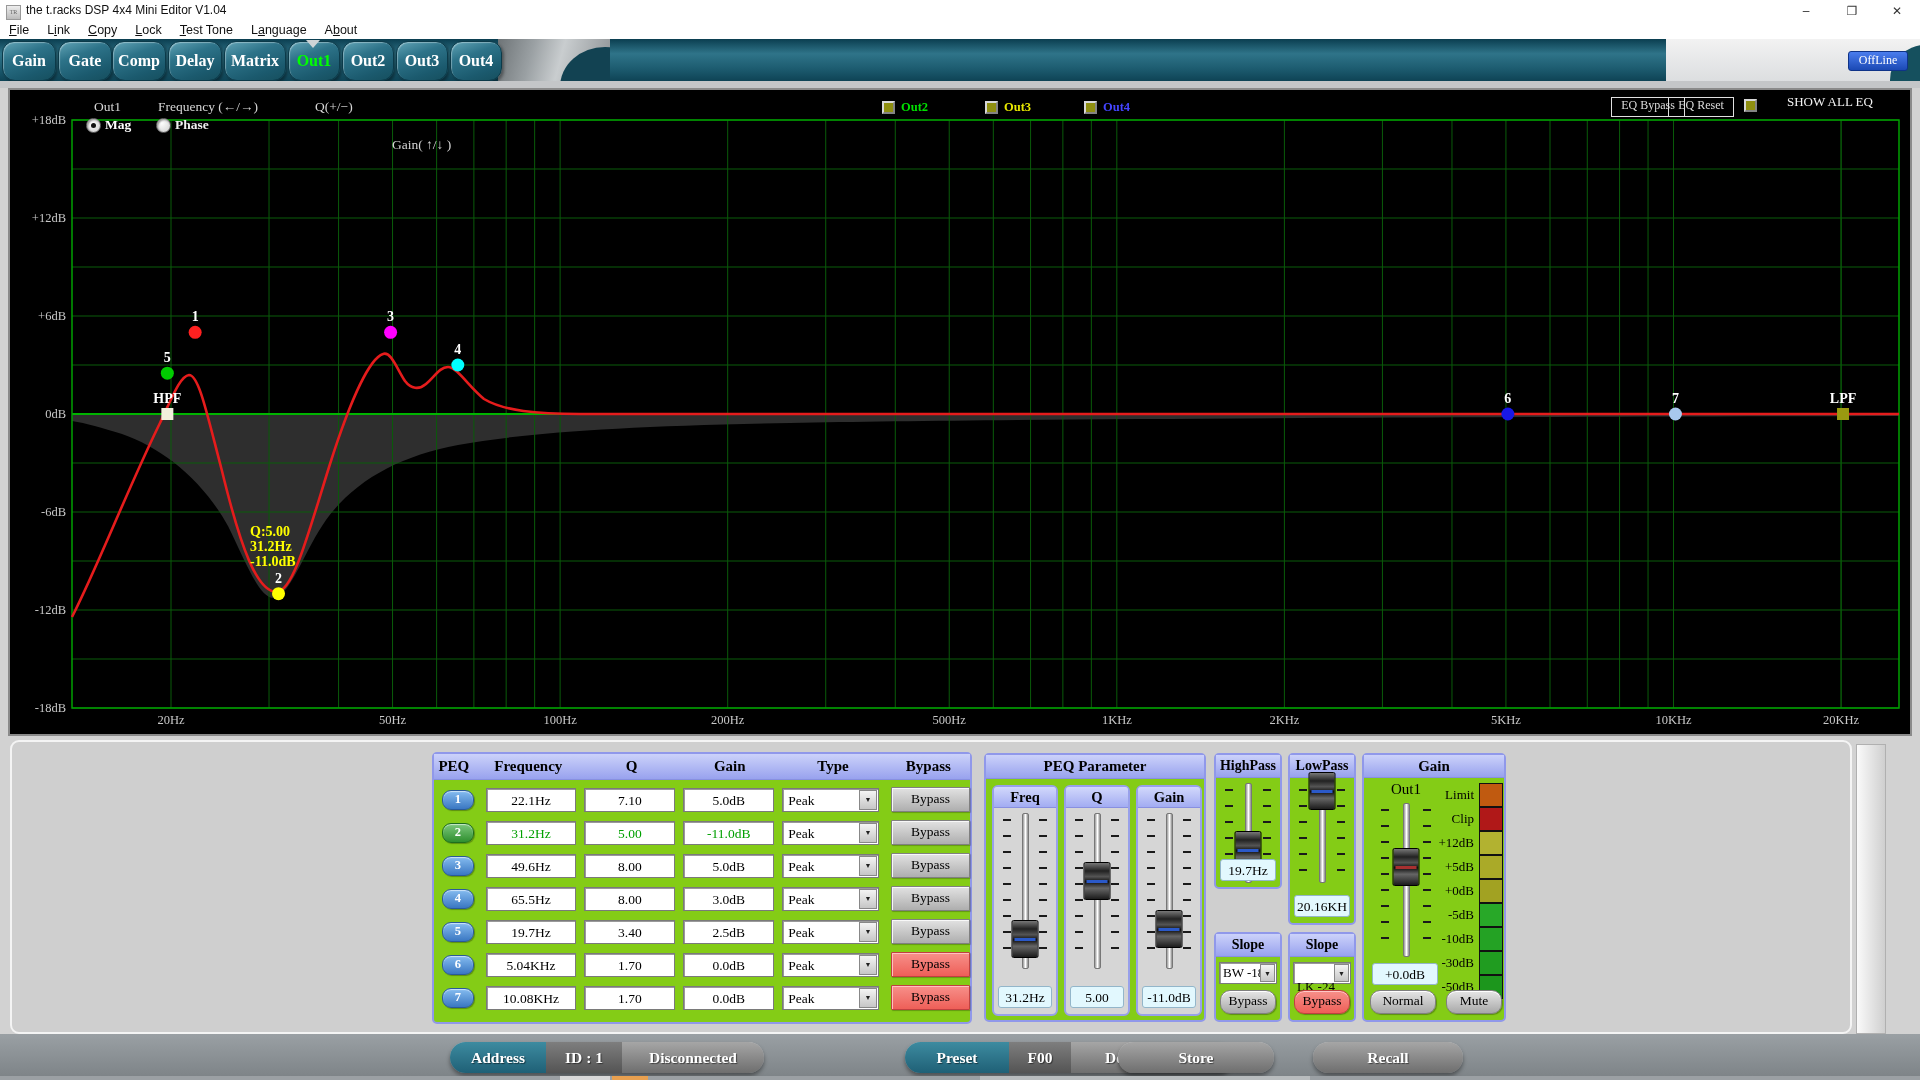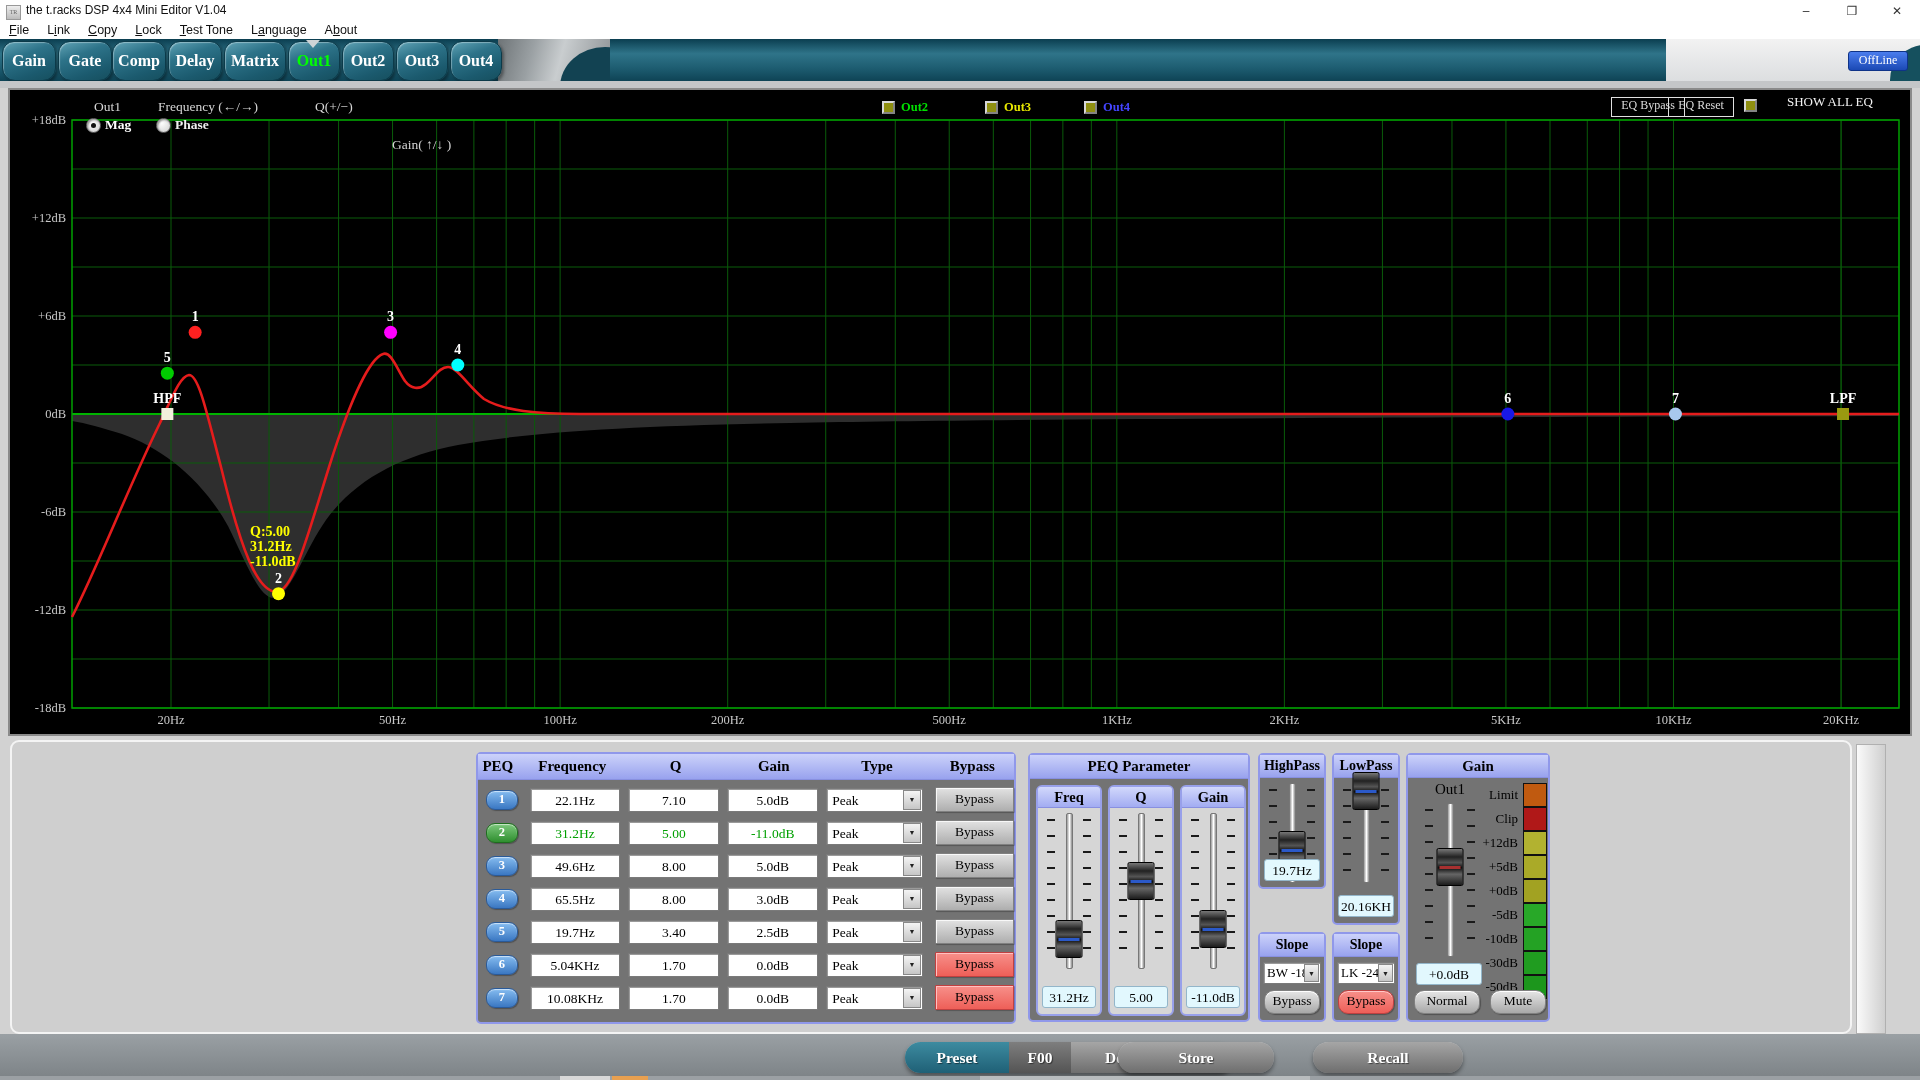--- a/index.html
+++ b/index.html
@@ -36,21 +36,21 @@
   .ghead{position:absolute;top:9px;font-size:13.5px;color:#d6d6d6;}
   .radio{position:absolute;width:13px;height:13px;border-radius:50%;background:radial-gradient(circle at 35% 30%,#fff,#cfcfcf);border:1px solid #666;box-shadow:inset 1px 1px 2px rgba(0,0,0,.4);}
   .radio.on::after{content:"";position:absolute;left:4px;top:4px;width:5px;height:5px;border-radius:50%;background:#111;}
   .rlabel{position:absolute;font-size:13.5px;font-weight:bold;}
   .chk{position:absolute;width:13px;height:13px;background:#8f8f10;border:2px outset #d8d8d8;box-sizing:border-box;}
   .ovl-label{position:absolute;font-size:12.5px;font-weight:bold;}
   .eqbtn{position:absolute;height:18px;border:1px solid #e0e0e0;background:transparent;color:#dcdcdc;font-size:12px;text-align:center;font-family:"Liberation Serif",serif;}
   #showall-label{position:absolute;font-size:13px;color:#f2f2f2;}
   
   #ctl-frame{position:absolute;left:10px;top:740px;width:1842px;height:294px;border:2px solid #f4f4f4;border-radius:9px;background:#cfcfcf;box-sizing:border-box;}
-  .bluepanel{position:absolute;border:2px solid #9098ea;border-radius:5px;background:#737373;box-sizing:border-box;margin-left:44px;}
+  .bluepanel{position:absolute;border:2px solid #9098ea;border-radius:5px;background:#84cc16;box-sizing:border-box;}
   .phead{background:linear-gradient(#ccd2fa,#98a2ee);border-bottom:1px solid #8890e0;font-weight:bold;font-size:15px;text-align:center;color:#000;}
   
   #peq-head{display:flex;height:25px;line-height:25px;}
   #peq-head span{display:inline-block;text-align:center;font-weight:bold;font-size:15px;}
   .peq-row{position:relative;display:flex;height:27px;margin-top:6px;align-items:center;}
   .pill{display:inline-block;width:30px;height:18px;margin-left:8px;border-radius:9px;border:1px solid #2a5a99;
         background:linear-gradient(#85bcf0,#3a77c2);color:#fff;font-weight:bold;font-size:12.5px;text-align:center;line-height:17px;
         box-shadow:inset 0 1px 1px rgba(255,255,255,.6),1px 1px 1px rgba(0,0,0,.3);}
   .sel .pill{background:linear-gradient(#7cc87c,#2f8f2f);border-color:#1e6e1e;}
   .vbox{display:inline-block;height:24px;line-height:23px;background:#fff;border:1px solid #7a7a7a;
@@ -400,21 +400,21 @@
     <div class="ticks tl"></div>
     <div class="ticks tr"></div>
     <div class="ftrack"></div>
     <div class="handle" style="top: 10%;"></div>
   </div>
   <div class="cyanbox" style="left:4px;right:4px;bottom:6px;overflow:hidden;">20.16KH</div>
 </div>
 <div class="bluepanel" style="left:1288px;top:932px;width:68px;height:90px;">
   <div class="phead" style="height:22px;line-height:22px;font-size:14px;">Slope</div>
   <div class="sdd" style="left:3px;top:28px;width:58px;">
-    <span style="position:absolute;left:3px;top:2px;">LK -24</span>
+    <span style="position:absolute;left:3px;top:16px;">LK -24</span>
     <span class="ddbtn" style="width:13px;">▼</span>
   </div>
   <div class="graybtn redbtn" style="left:4px;right:4px;bottom:6px;">Bypass</div>
 </div>
 
 <div class="bluepanel" style="left:1362px;top:753px;width:144px;height:269px;">
   <div class="phead" style="height:22px;line-height:22px;">Gain</div>
   <div style="position:absolute;left:14px;top:26px;width:56px;text-align:center;font-size:15px;">Out1</div>
   <div class="fader" style="left:14px;width:56px;top:46px;height:158px;">
     <div class="ticks tl"></div>
@@ -461,20 +461,25 @@
         <span class="ml">-50dB</span>
         <span class="seg2 seg" style="width: 24px; height: 24px; border: 1px solid rgb(17, 17, 17); box-sizing: border-box; background: rgb(28, 150, 28);"></span>
       </div>
     </div>
   <div class="graybtn" style="left:82px;width:54px;bottom:6px;">Mute</div>
 </div>
 
 <div id="right-strip"></div>
 
 <div id="bottombar">
+  <div class="pillgroup" style="left:450px;">
+    <div class="seg teal" style="width:96px;">Address</div>
+    <div class="seg dark" style="width:76px;">ID : 1</div>
+    <div class="seg mid" style="width:142px;">Disconnected</div>
+  </div>
   <div class="pillgroup" style="left:905px;">
     <div class="seg teal" style="width:104px;">Preset</div>
     <div class="seg dark" style="width:62px;">F00</div>
     <div class="seg mid" style="width:162px;">Default Preset</div>
   </div>
   <div class="pillgroup" style="left:1118px;">
     <div class="seg mid" style="width:156px;">Store</div>
   </div>
   <div class="pillgroup" style="left:1313px;">
     <div class="seg mid" style="width:150px;">Recall</div>

